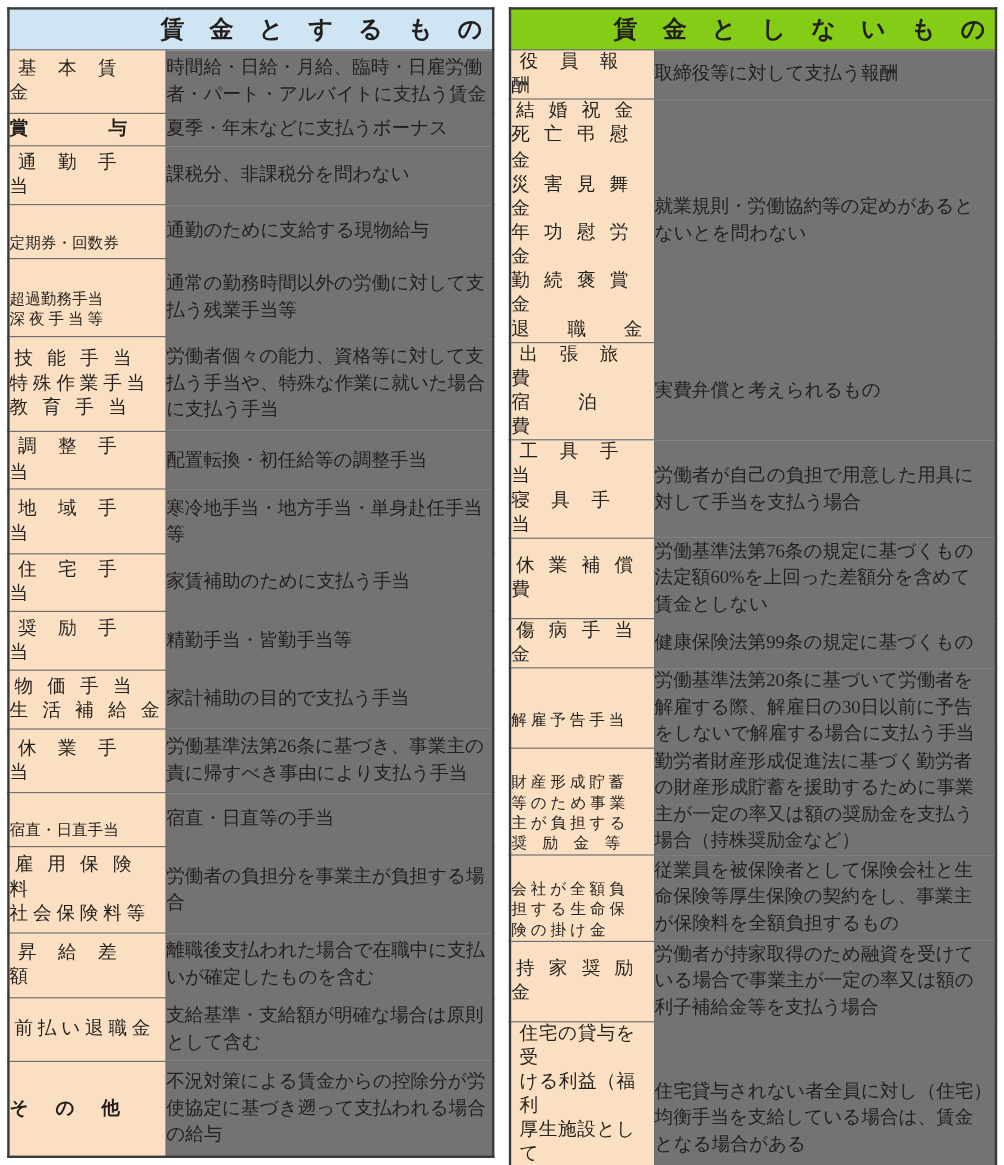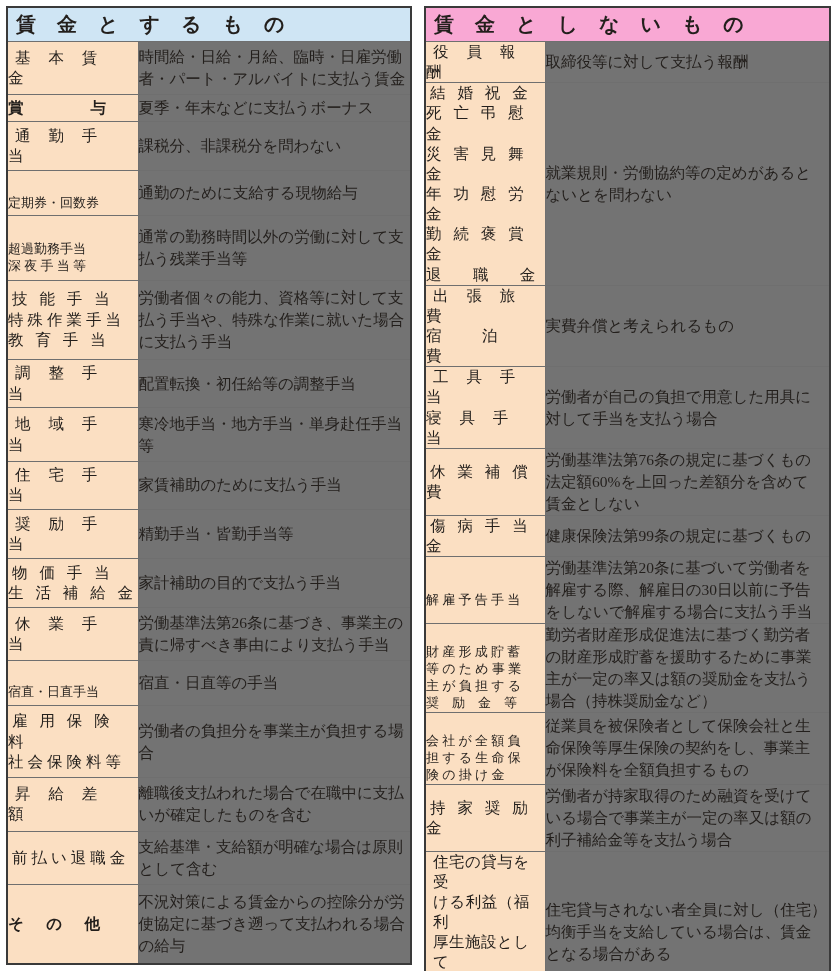--- a/index.html
+++ b/index.html
@@ -42,29 +42,29 @@
 
   table.tbl td, table.tbl th {
     border: 1px solid #6f6f6f;
     vertical-align: middle;
     padding: 0;
   }
 
   
   .hdr {
     height: 33px;
-    text-align: left;
+    text-align: right;
     font-weight: bold;
     font-size: 20px;
     letter-spacing: 8px;
     text-indent: 8px;
     border-bottom: 1px solid #6f6f6f !important;
   }
   .hdr.blue  { background: #cfe5f4; }
-  .hdr.green { background: #f9a8d4; }
+  .hdr.green { background: #84cc16; }
 
   
   td.label {
     background: #fbdfc2;
     font-size: 15.5px;
     line-height: 1.30;
     text-align: left;
     padding: 3px 4px;
     white-space: pre-line;
   }

